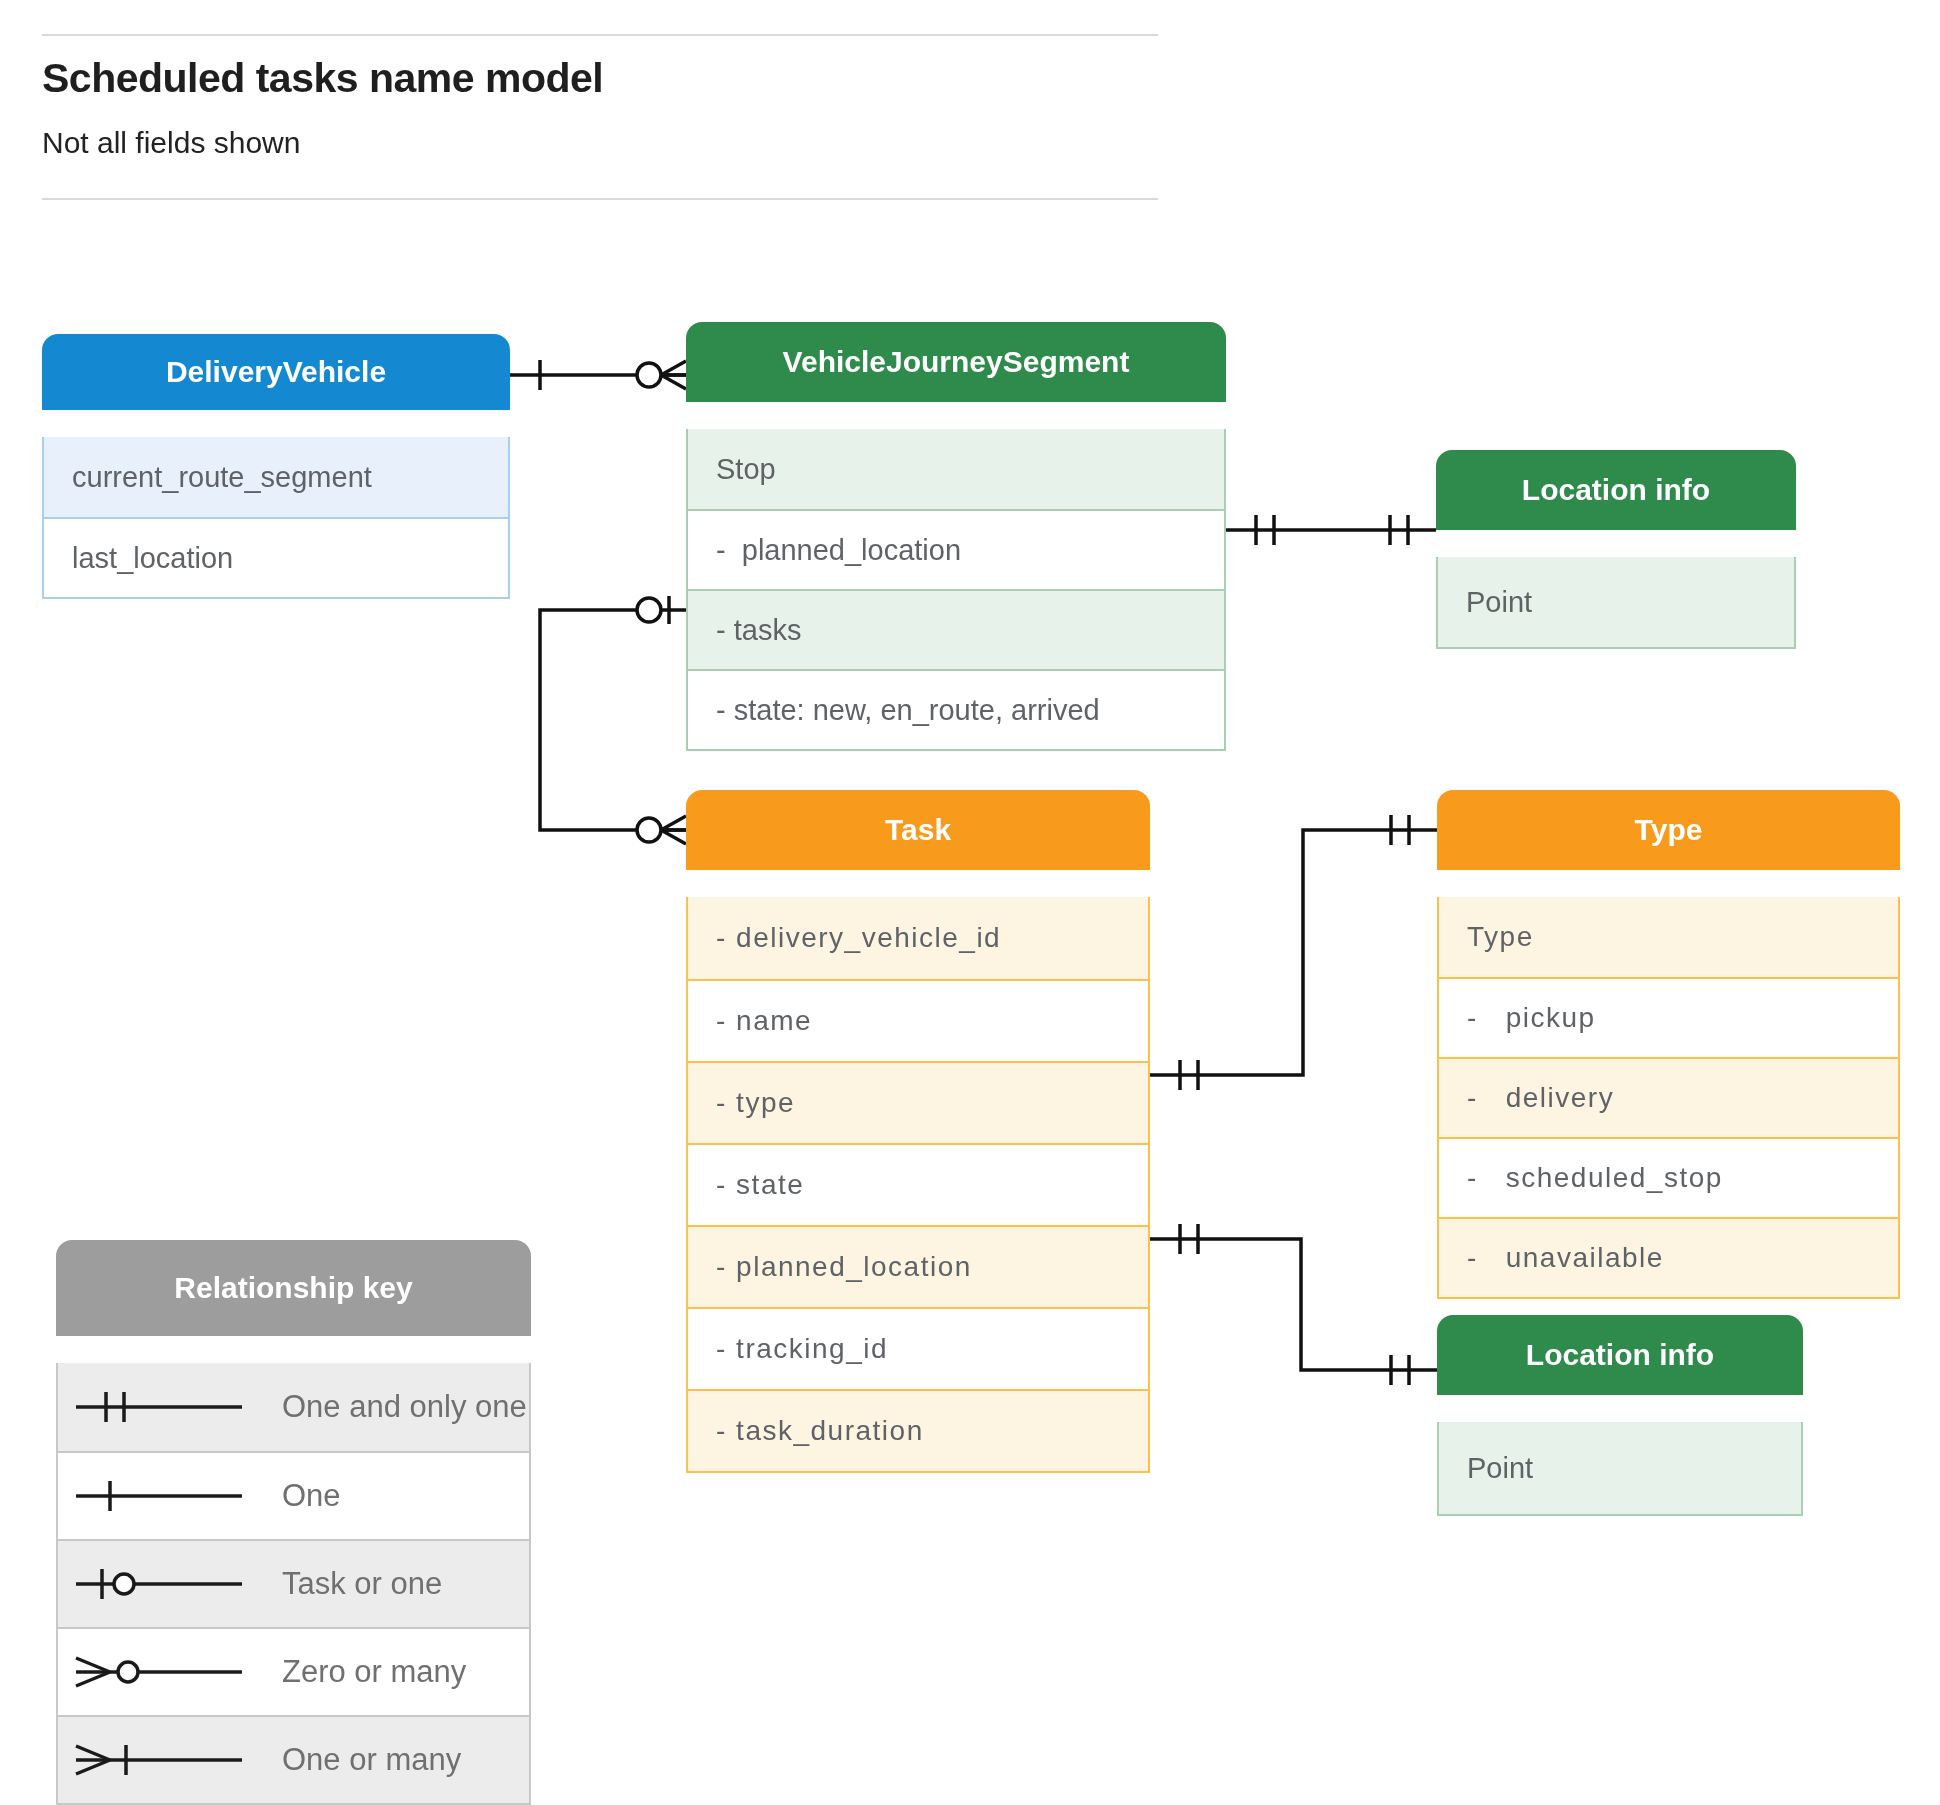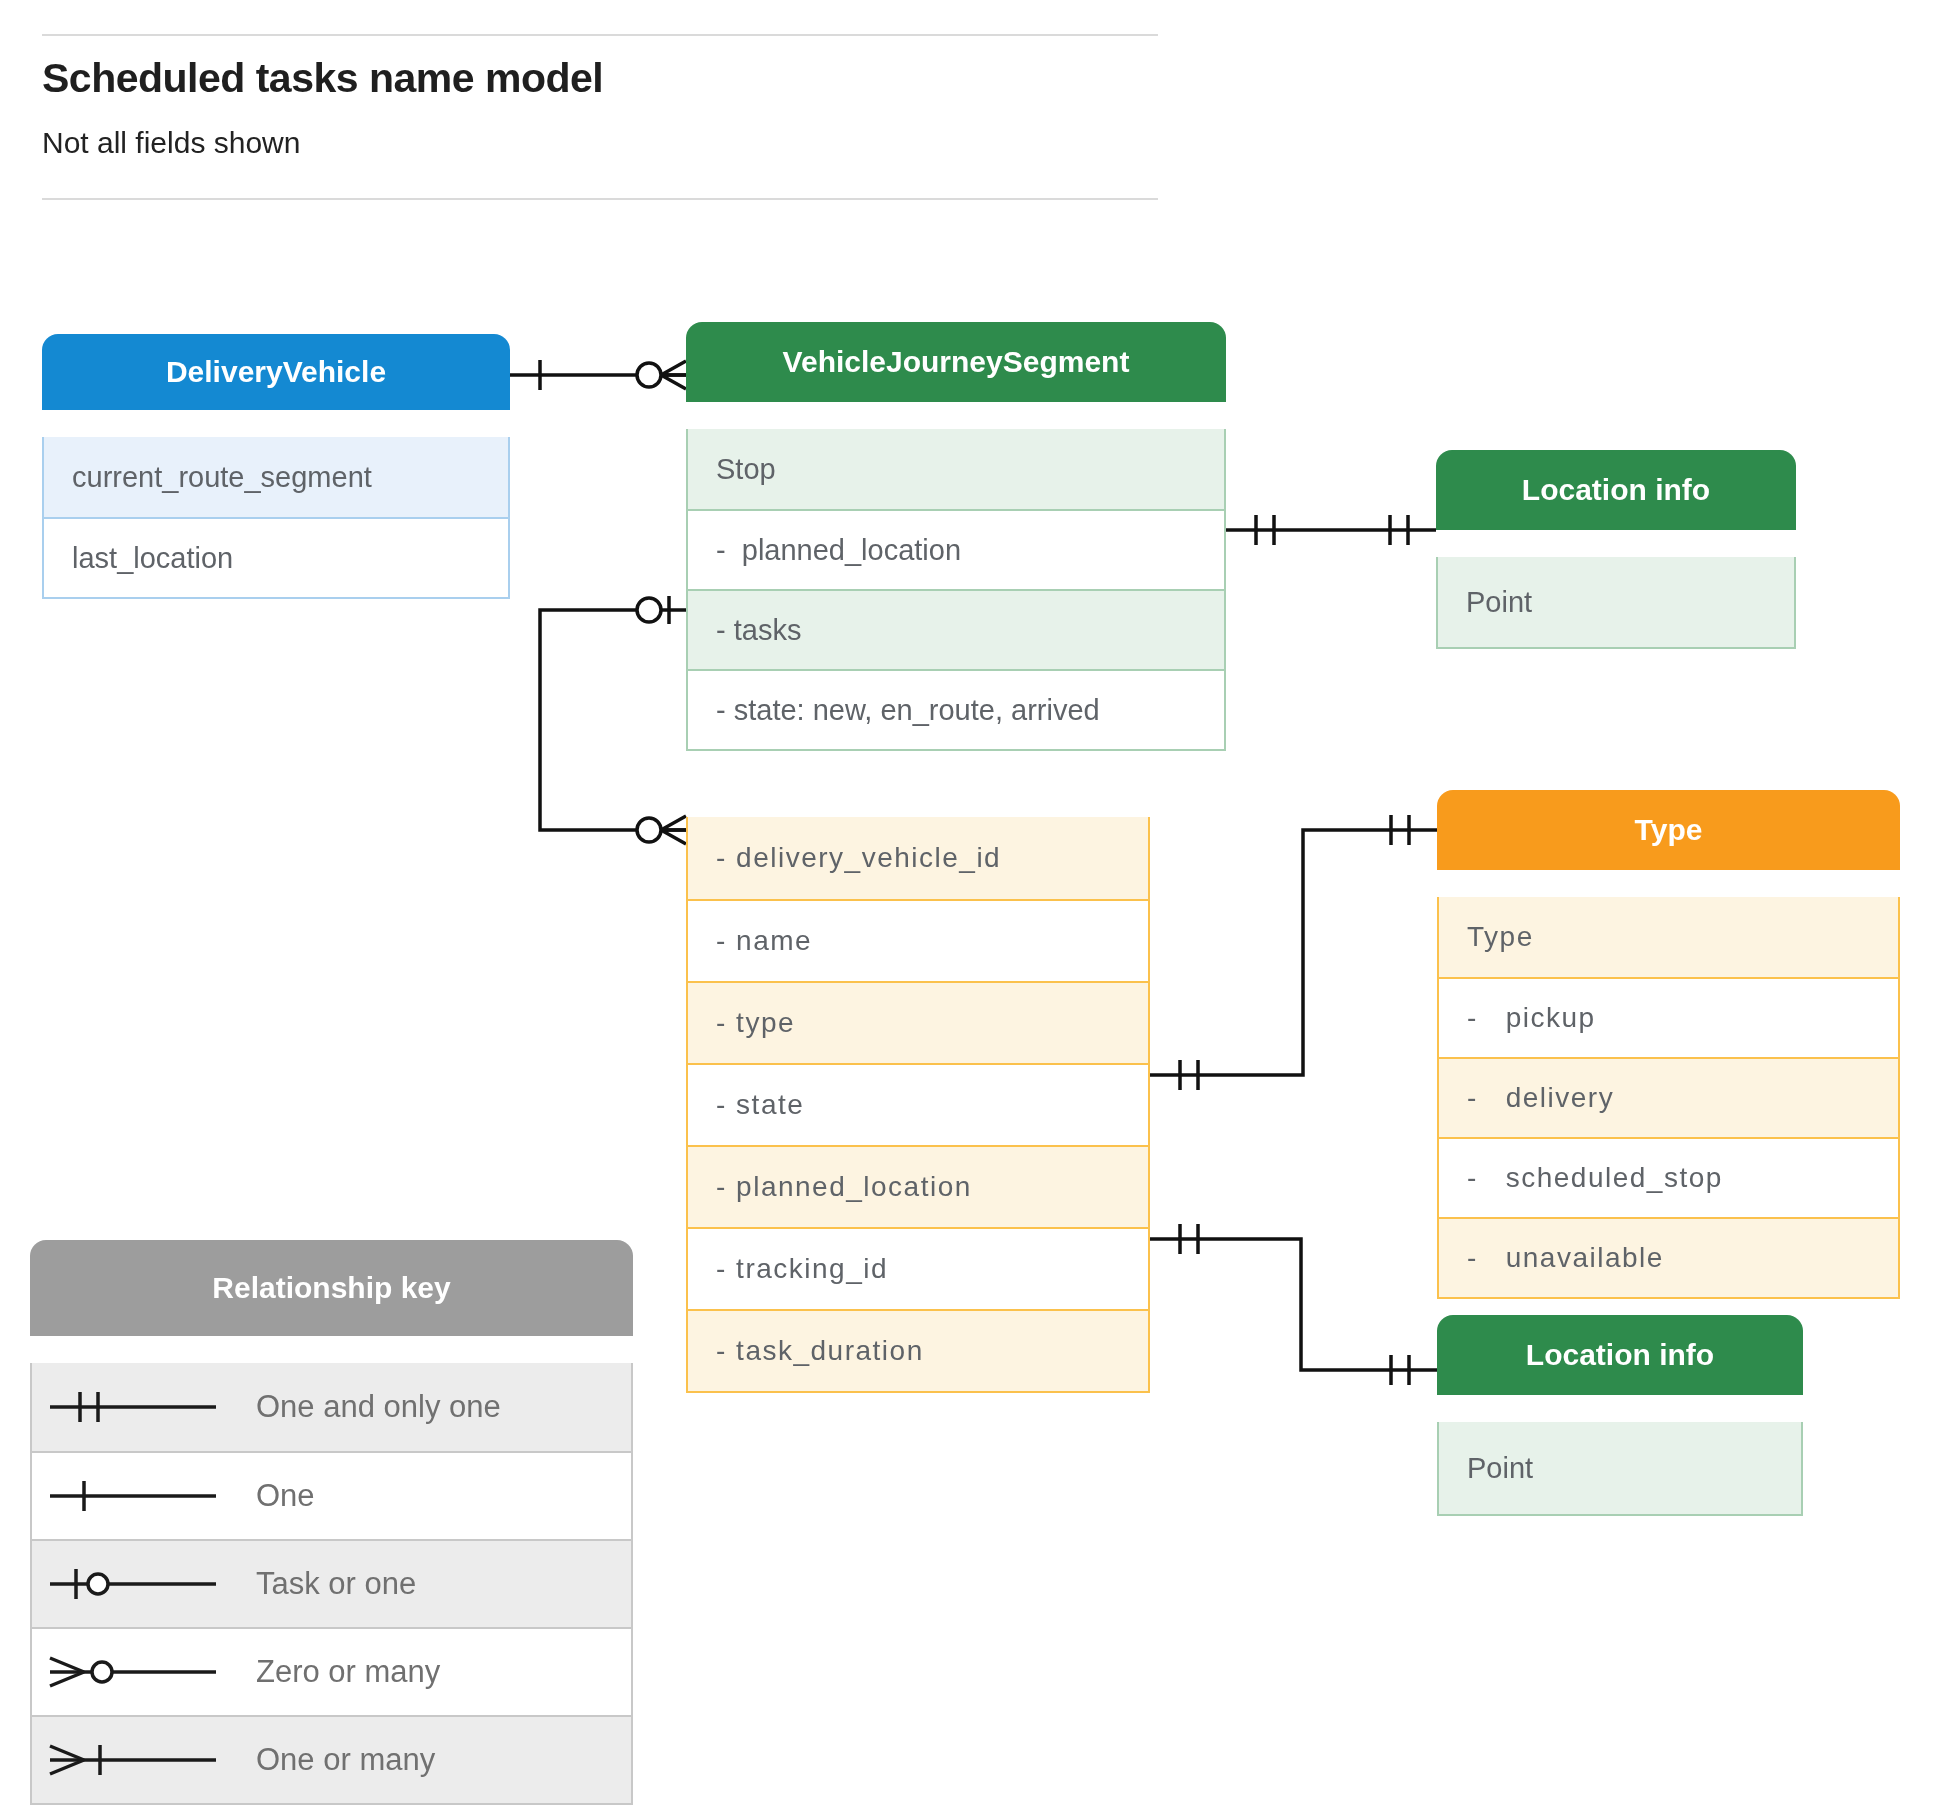--- a/index.html
+++ b/index.html
@@ -126,20 +126,23 @@
       <span class="f">Location info</span>
     </div>
     <div class="e-body">
       <div class="e-row shaded">
           <span class="f">Point</span>
         </div>
     </div>
   </div>
 
   <div class="entity orange" style="left:686px;top:790px;width:464px;--hdrh:80px;--rowh:82px">
+    <div class="e-header">
+      <span class="f">Task</span>
+    </div>
     <div class="e-body">
       <div class="e-row shaded">
           <span class="f">- delivery_vehicle_id</span>
         </div>
       <div class="e-row">
           <span class="f">- name</span>
         </div>
       <div class="e-row shaded">
           <span class="f">- type</span>
         </div>
@@ -185,21 +188,21 @@
     <div class="e-header">
       <span class="f">Location info</span>
     </div>
     <div class="e-body">
       <div class="e-row shaded">
           <span class="f">Point</span>
         </div>
     </div>
   </div>
 
-  <div class="entity gray legend" style="left:30px;top:1240px;width:603px;--hdrh:96px;--rowh:88px">
+  <div class="entity gray legend" style="left:56px;top:1240px;width:475px;--hdrh:96px;--rowh:88px">
     <div class="e-header">
       <span class="f">Relationship key</span>
     </div>
     <div class="e-body">
       <div class="e-row shaded">
         <svg class="legend-symbol" width="170" height="48" viewBox="0 0 170 48">
           <path d="M2 24 H168"></path>
             <path d="M32 9 V39"></path>
             <path d="M50 9 V39"></path>
         </svg>

